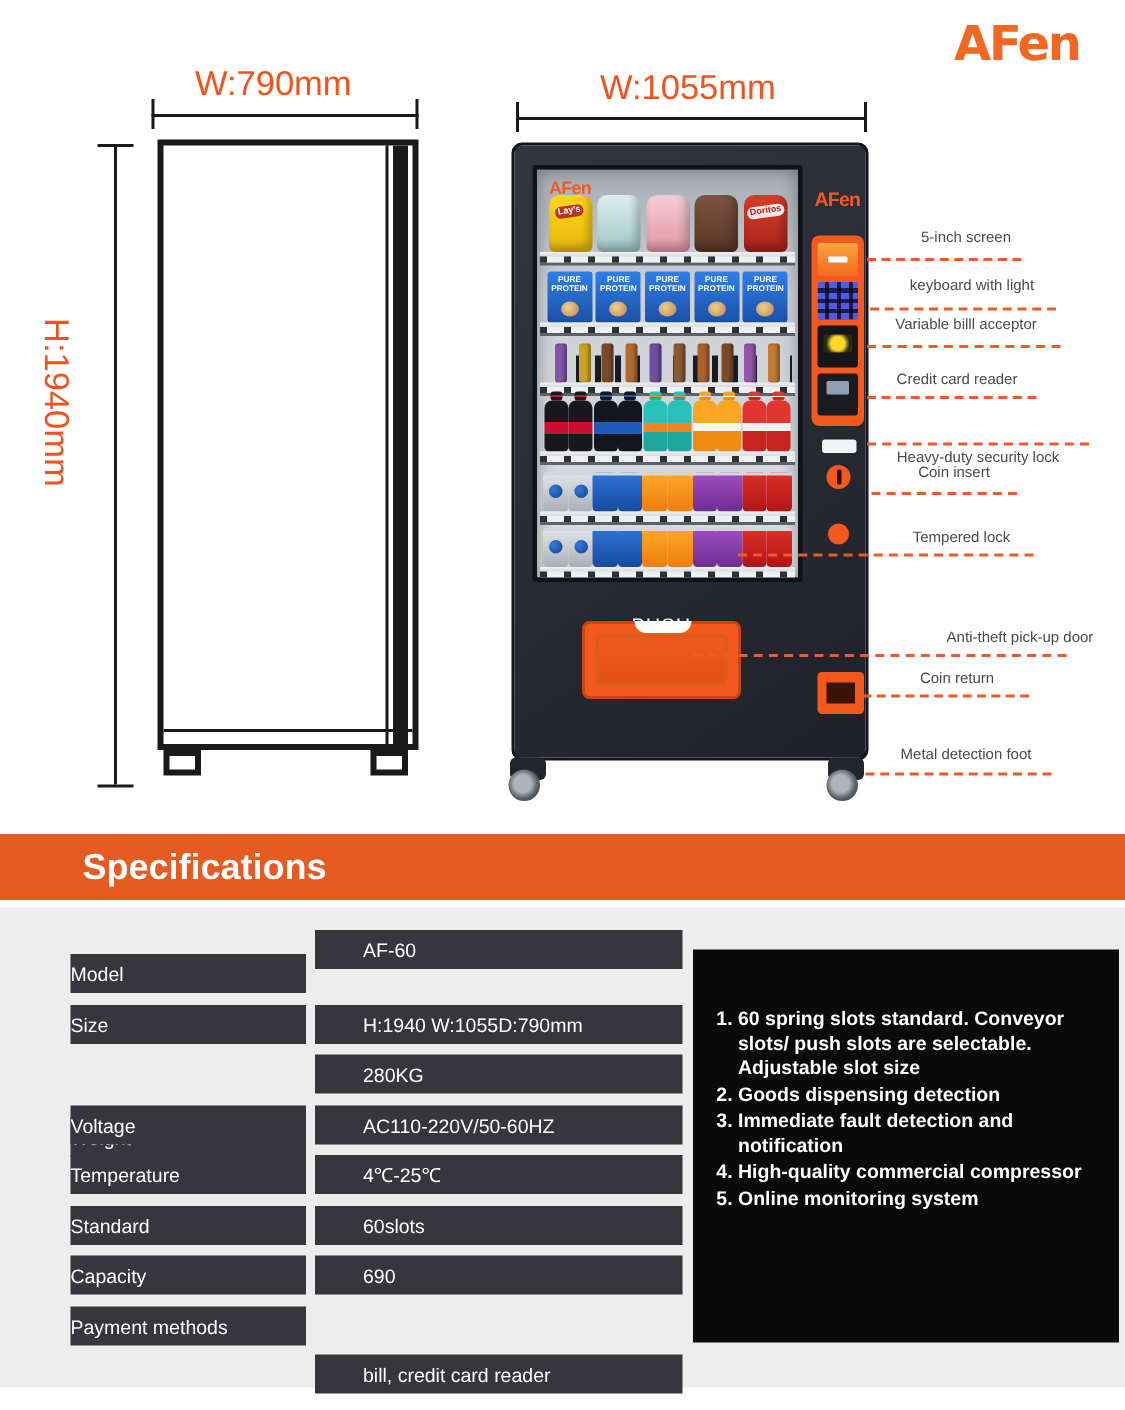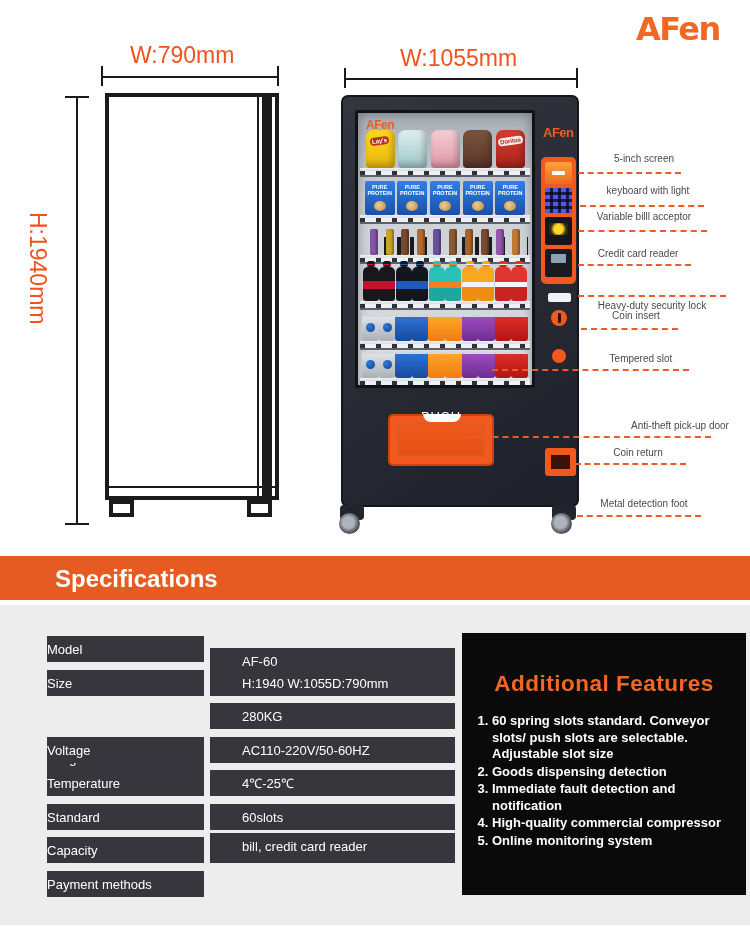--- a/index.html
+++ b/index.html
@@ -285,63 +285,62 @@
 
 <div class="abs callout" style="left:568px;top:248px;width:140px;">Credit card reader</div>
 <div class="abs callout-line" style="left:578px;top:264px;width:113px;"></div>
 
 <div class="abs callout" style="left:572px;top:279px;width:160px;margin-top:21px;">Heavy-duty security lock</div>
 <div class="abs callout-line" style="left:578px;top:295px;width:148px;"></div>
 
 <div class="abs callout" style="left:576px;top:310px;width:120px;">Coin insert</div>
 <div class="abs callout-line" style="left:581px;top:328px;width:97px;"></div>
 
-<div class="abs callout" style="left:581px;top:353px;width:120px;">Tempered slot</div>
+<div class="abs callout" style="left:581px;top:353px;width:120px;">Tempered lock</div>
 <div class="abs callout-line" style="left:492px;top:369px;width:197px;"></div>
 
 <div class="abs callout" style="left:600px;top:420px;width:160px;">Anti-theft pick-up door</div>
 <div class="abs callout-line" style="left:462px;top:436px;width:249px;"></div>
 
 <div class="abs callout" style="left:578px;top:447px;width:120px;">Coin return</div>
 <div class="abs callout-line" style="left:575px;top:463px;width:111px;"></div>
 
 <div class="abs callout" style="left:574px;top:498px;width:140px;">Metal detection foot</div>
 <div class="abs callout-line" style="left:577px;top:515px;width:124px;"></div>
 
 <div class="abs banner">
   <div class="banner-title">Specifications</div>
 </div>
 <div class="abs gray-bg"></div>
 
 <div class="spec-row-label" style="top:636px;">Model</div>
-<div class="spec-row-value" style="top:648px;">AF-60</div>
+<div class="spec-row-value" style="top:620px;">AF-60</div>
 
 <div class="spec-row-label" style="top:670px;">Size</div>
 <div class="spec-row-value" style="top:670px;">H:1940 W:1055D:790mm</div>
 
 <div class="spec-row-label" style="top:703px;margin-top:42px;">Weight</div>
 <div class="spec-row-value" style="top:703px;">280KG</div>
 
 <div class="spec-row-label" style="top:737px;">Voltage</div>
 <div class="spec-row-value" style="top:737px;">AC110-220V/50-60HZ</div>
 
 <div class="spec-row-label" style="top:770px;">Temperature</div>
 <div class="spec-row-value" style="top:770px;">4℃-25℃</div>
 
 <div class="spec-row-label" style="top:804px;">Standard</div>
 <div class="spec-row-value" style="top:804px;">60slots</div>
 
 <div class="spec-row-label" style="top:837px;">Capacity</div>
 <div class="spec-row-value" style="top:837px;">690</div>
 
 <div class="spec-row-label" style="top:871px;">Payment methods</div>
-<div class="spec-row-value" style="top:833px;">bill, credit card reader</div>
+<div class="spec-row-value" style="top:903px;">bill, credit card reader</div>
 
 <div class="abs features">
-  <h2>Additional Features</h2>
   <ol>
     <li>60 spring slots standard. Conveyor slots/ push slots are selectable. Adjustable slot size</li>
     <li>Goods dispensing detection</li>
     <li>Immediate fault detection and notification</li>
     <li>High-quality commercial compressor</li>
     <li>Online monitoring system</li>
   </ol>
 </div>
 
 </body></html>

